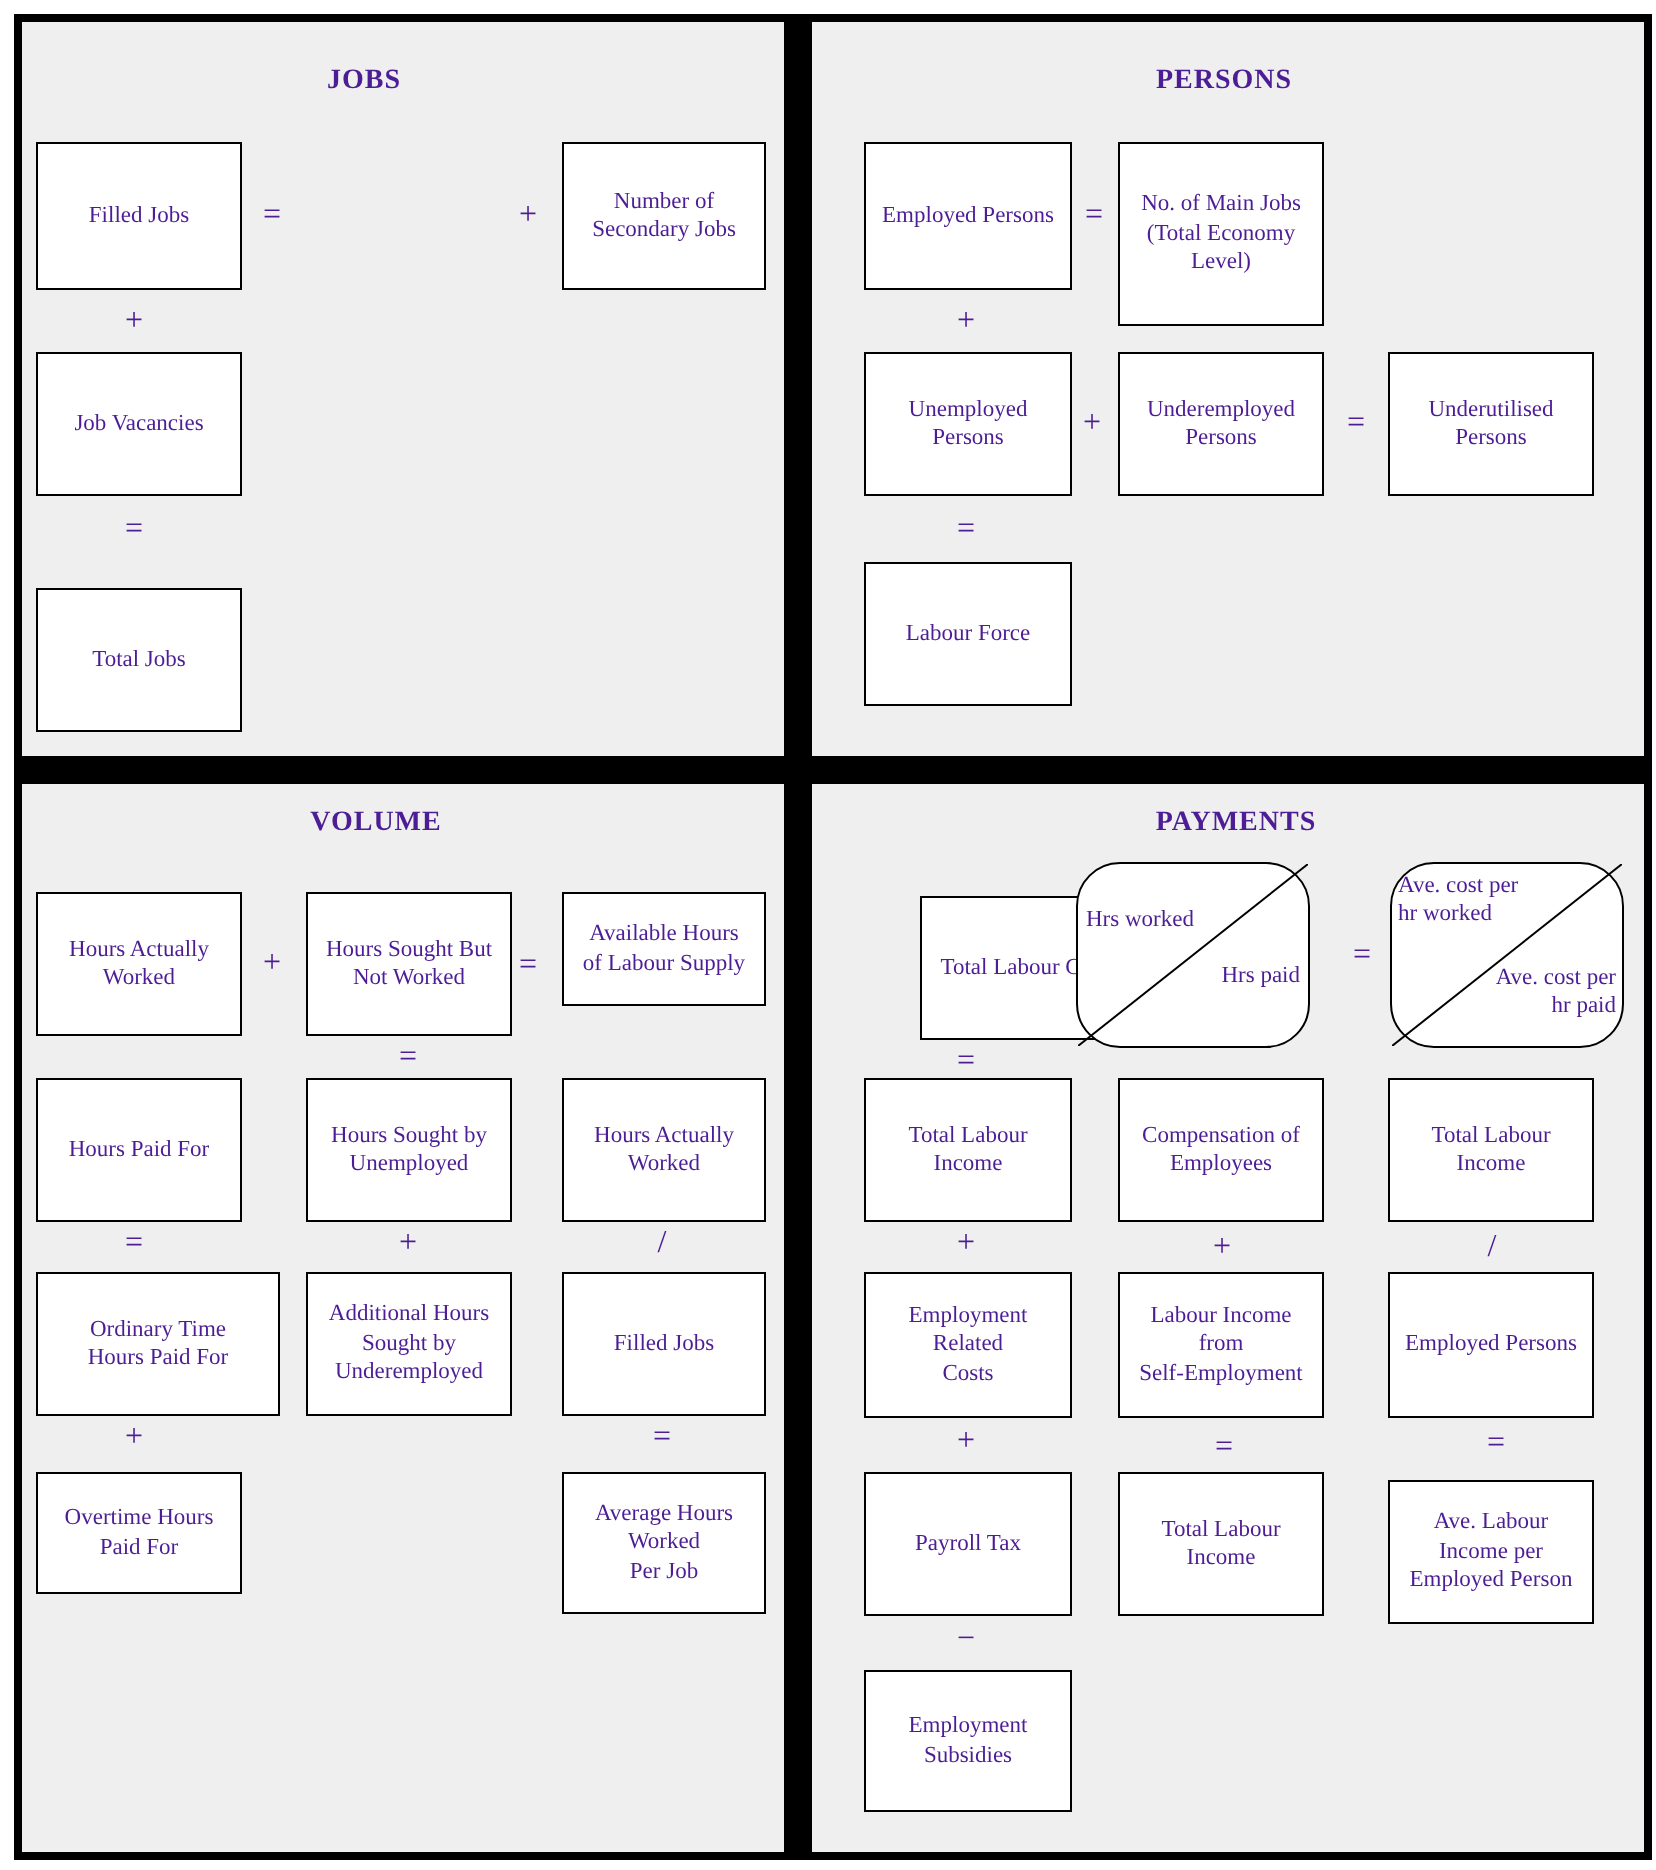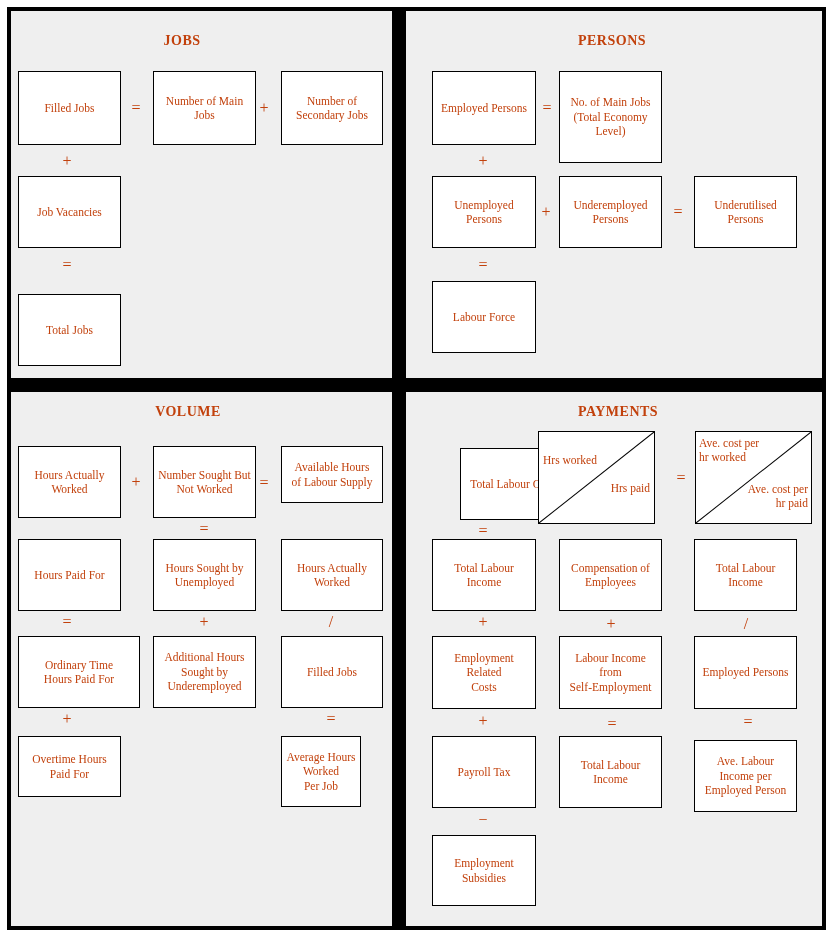--- a/index.html
+++ b/index.html
@@ -2,21 +2,21 @@
 <html><head>
 <meta charset="utf-8">
 <style>
   html, body { margin: 0; padding: 0; background: #ffffff; }
   .canvas {
     position: relative;
     width: 828px;
     height: 935px;
     background: #ffffff;
     font-family: "Liberation Serif", "DejaVu Serif", serif;
-    color: #c2410c;
+    color: #4c1d95;
     overflow: hidden;
   }
   .frame {
     position: absolute;
     left: 7px; top: 7px;
     width: 819px; height: 923px;
     background: #efefef;
     border: 4px solid #000;
     box-sizing: border-box;
   }
@@ -51,20 +51,21 @@
     justify-content: center;
     text-align: center;
     font-size: 11.5px;
     line-height: 14.5px;
     white-space: pre-line;
     padding: 2px;
   }
   .box.split {
     display: block;
     padding: 12px;
+    border-radius: 22px;
   }
   .split svg.diag {
     position: absolute;
     left: 0; top: 0;
     width: 100%; height: 100%;
   }
   .split .lbl {
     position: absolute;
     font-size: 11.5px;
     line-height: 13.5px;
@@ -84,22 +85,20 @@
 
 <div class="canvas">
   <div class="frame"></div>
   <div class="hbar"></div>
   <div class="vbar"></div>
 
   <div class="qtitle" style="left:182px; top:33px;">JOBS</div>
 
   <div class="box" style="left:18px; top:71px; width:103px; height:74px;">Filled Jobs</div>
   <div class="op" style="left:136px; top:108px;">=</div>
-  <div class="box" style="left:153px; top:71px; width:103px; height:74px;">Number of Main
-Jobs</div>
   <div class="op" style="left:264px; top:108px;">+</div>
   <div class="box" style="left:281px; top:71px; width:102px; height:74px;">Number of
 Secondary Jobs</div>
 
   <div class="op" style="left:67px; top:161px;">+</div>
   <div class="box" style="left:18px; top:176px; width:103px; height:72px;">Job Vacancies</div>
   <div class="op" style="left:67px; top:265px;">=</div>
   <div class="box" style="left:18px; top:294px; width:103px; height:72px;">Total Jobs</div>
 
   <div class="qtitle" style="left:612px; top:33px;">PERSONS</div>
@@ -121,21 +120,21 @@
 Persons</div>
 
   <div class="op" style="left:483px; top:265px;">=</div>
   <div class="box" style="left:432px; top:281px; width:104px; height:72px;">Labour Force</div>
 
   <div class="qtitle" style="left:188px; top:404px;">VOLUME</div>
 
   <div class="box" style="left:18px; top:446px; width:103px; height:72px;">Hours Actually
 Worked</div>
   <div class="op" style="left:136px; top:482px;">+</div>
-  <div class="box" style="left:153px; top:446px; width:103px; height:72px;">Number Sought But
+  <div class="box" style="left:153px; top:446px; width:103px; height:72px;">Hours Sought But
 Not Worked</div>
   <div class="op" style="left:264px; top:483px;">=</div>
   <div class="box" style="left:281px; top:446px; width:102px; height:57px;">Available Hours
 of Labour Supply</div>
 
   <div class="op" style="left:204px; top:529px;">=</div>
 
   <div class="box" style="left:18px; top:539px; width:103px; height:72px;">Hours Paid For</div>
   <div class="box" style="left:153px; top:539px; width:103px; height:72px;">Hours Sought by
 Unemployed</div>
@@ -151,21 +150,21 @@
   <div class="box" style="left:153px; top:636px; width:103px; height:72px;">Additional Hours
 Sought by
 Underemployed</div>
   <div class="box" style="left:281px; top:636px; width:102px; height:72px;">Filled Jobs</div>
 
   <div class="op" style="left:67px; top:719px;">+</div>
   <div class="op" style="left:331px; top:719px;">=</div>
 
   <div class="box" style="left:18px; top:736px; width:103px; height:61px;">Overtime Hours
 Paid For</div>
-  <div class="box" style="left:281px; top:736px; width:80px; height:71px;">Average Hours
+  <div class="box" style="left:281px; top:736px; width:102px; height:71px;">Average Hours
 Worked
 Per Job</div>
 
   <div class="qtitle" style="left:618px; top:404px;">PAYMENTS</div>
 
   <div class="box" style="left:432px; top:448px; width:104px; height:72px;margin-left:28px;">Total Labour Cost</div>
   <div class="op" style="left:545px; top:485px;">/</div>
 
   <div class="box split" style="left:538px; top:431px; width:117px; height:93px;">
     <svg class="diag" viewBox="0 0 100 100" preserveAspectRatio="none">

